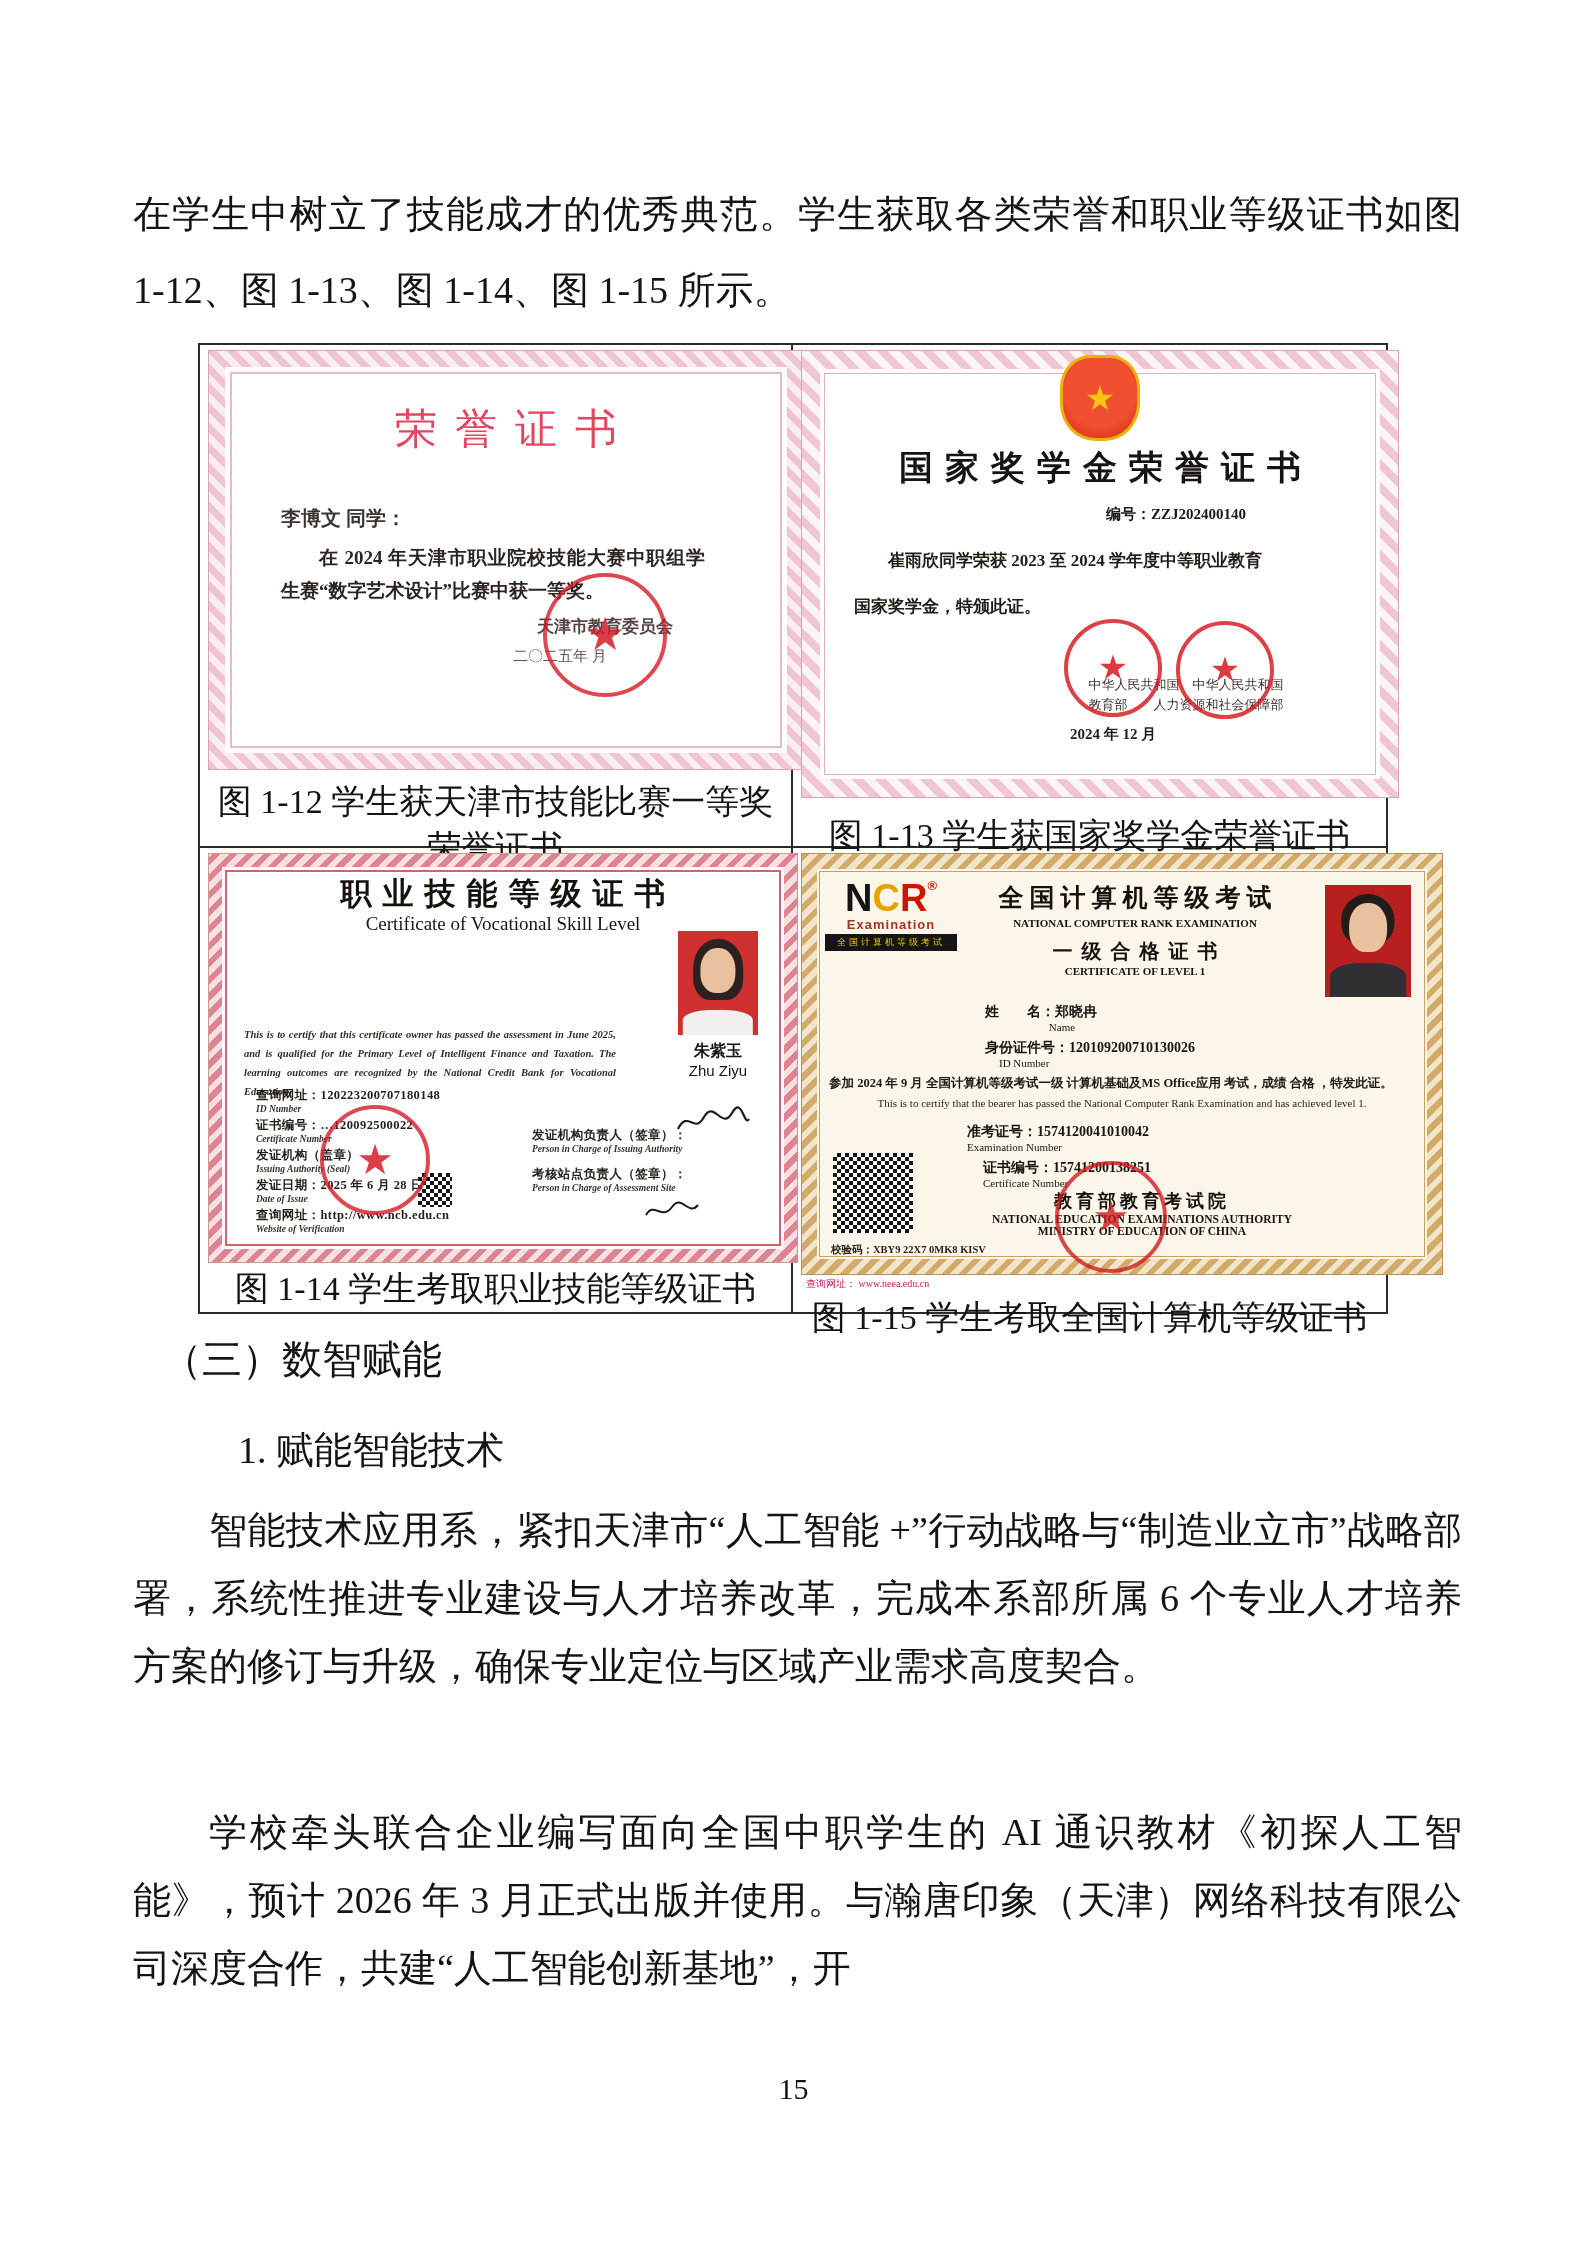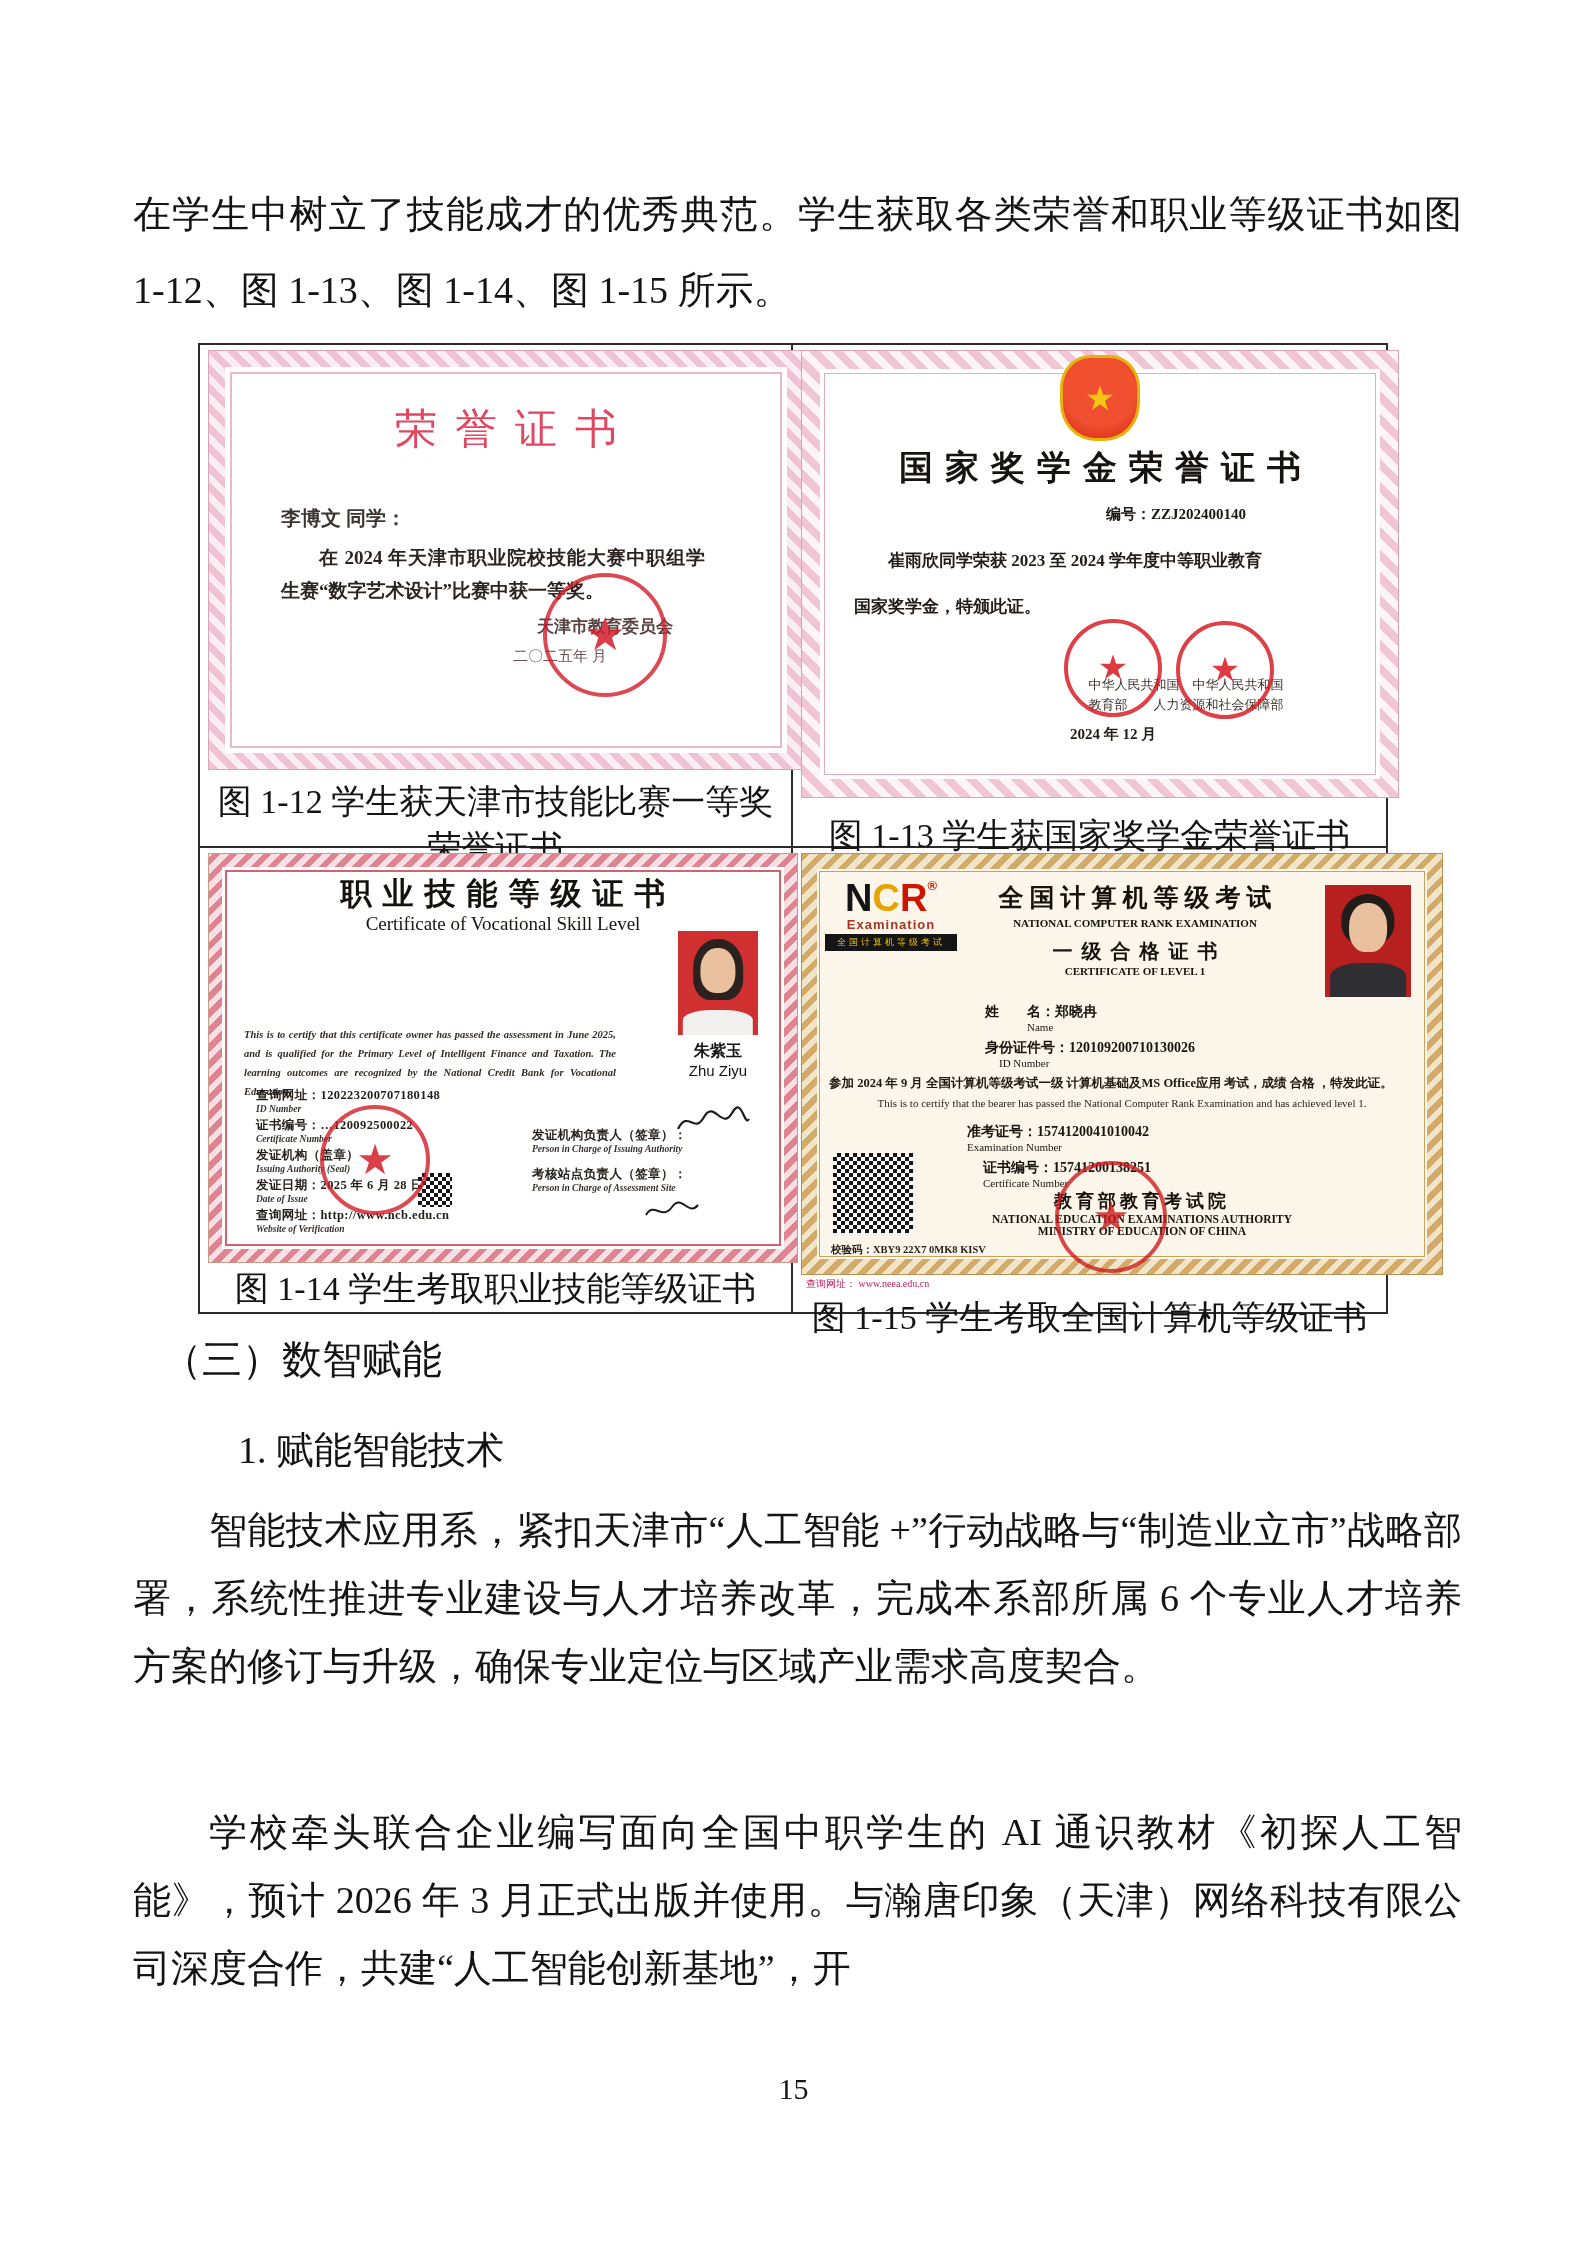--- a/index.html
+++ b/index.html
@@ -128,21 +128,21 @@
   .dT{font-size:25px;font-weight:bold;letter-spacing:6px;text-indent:6px;}
   .dTe{font-size:11px;font-weight:bold;margin-top:3px;font-family:"Liberation Serif",serif;}
   .dL{font-size:20px;font-weight:bold;letter-spacing:9px;text-indent:9px;margin-top:9px;}
   .dLe{font-size:11px;font-weight:bold;font-family:"Liberation Serif",serif;}
   .cD-photo{position:absolute;right:16px;top:16px;width:86px;height:112px;background:#b82020;}
   .cD-photo .hair{background:#221c1a;border-radius:50% 50% 40% 40%;height:46%;}
   .cD-photo .shoulders{background:#2e2e33;height:30%;}
   .dField{position:absolute;color:#181410;}
   .dfcn{font-size:14px;font-weight:bold;}
   .dfen{font-size:11px;font-family:"Liberation Serif",serif;}
-  .dName{left:168px;top:134px;} .dName .dfen{margin-left:42px;}
+  .dName{left:168px;top:134px;text-align:center;} .dName .dfen{margin-left:42px;}
   .dId{left:168px;top:170px;} .dId .dfen{margin-left:14px;}
   .dBody{position:absolute;left:12px;right:12px;top:206px;font-size:12.5px;font-weight:bold;color:#1c1812;text-align:justify;}
   .dBodyEn{position:absolute;left:12px;right:12px;top:228px;font-size:11px;text-align:center;color:#241e16;
            font-family:"Liberation Serif",serif;}
   .dExam{left:150px;top:254px;} .dCert{left:166px;top:290px;}
   .dQr{position:absolute;left:16px;top:284px;width:80px;height:80px;}
   .dAuth{position:absolute;left:110px;right:70px;top:320px;text-align:center;color:#17120d;}
   .dAuthCn{font-size:18px;font-weight:bold;letter-spacing:4px;}
   .dAuthEn{font-size:11.5px;font-weight:bold;font-family:"Liberation Serif",serif;}
   .sD{left:238px;top:292px;width:104px;height:104px;border:4px solid rgba(205,24,28,.78);color:rgba(205,24,28,.8);font-size:42px;}

